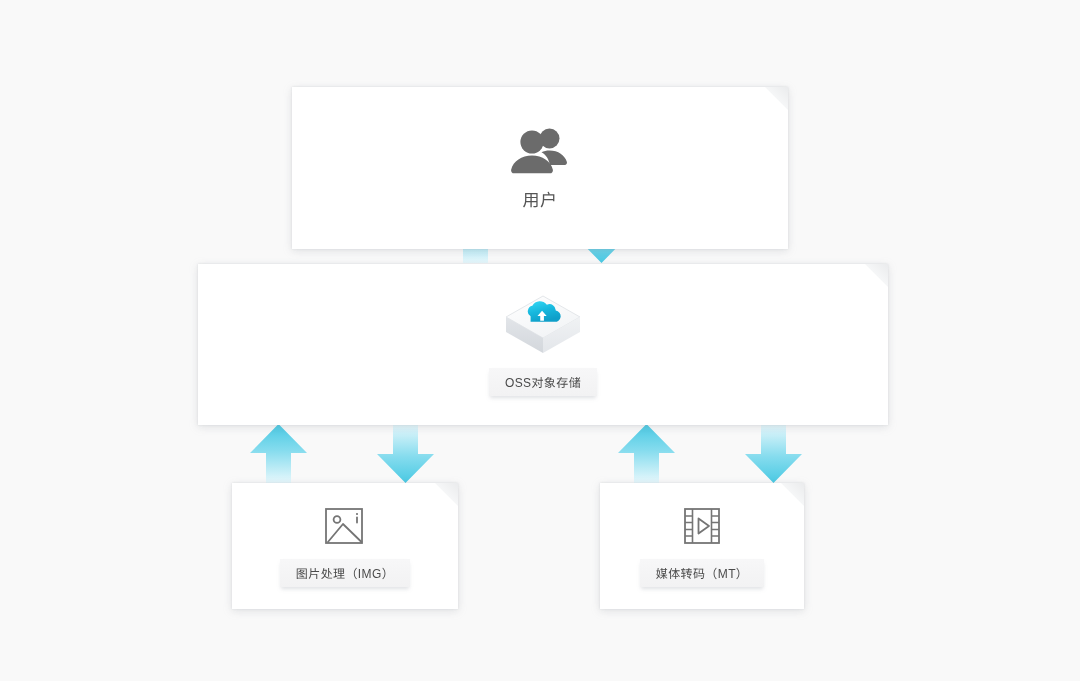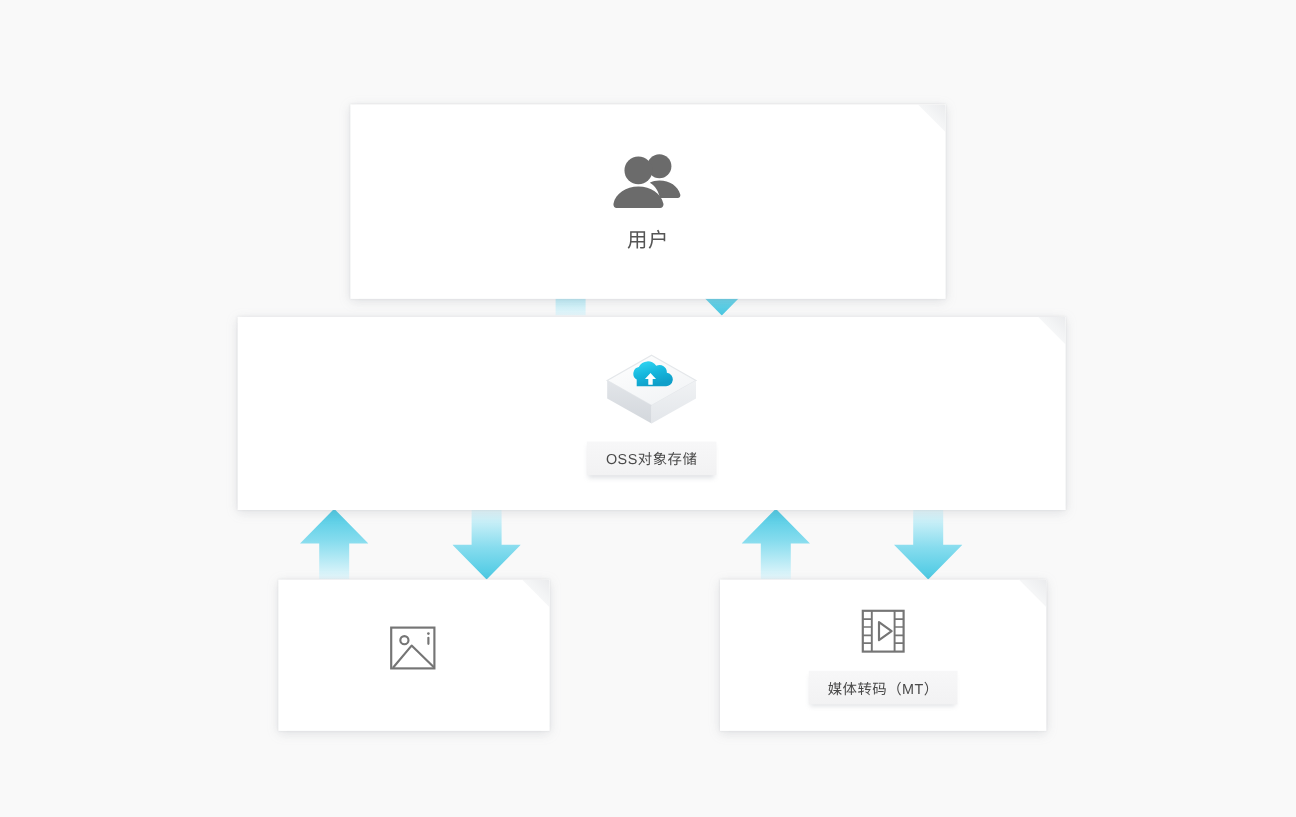--- a/index.html
+++ b/index.html
@@ -233,25 +233,26 @@
     <div class="panel-inner">
       <div class="icon-wrap">
         <svg width="42" height="42" viewBox="0 0 42 42" xmlns="http://www.w3.org/2000/svg">
           <rect x="2" y="4" width="36" height="34" fill="none" stroke="#757575" stroke-width="1.8"></rect>
           <circle cx="13" cy="14.5" r="3.4" fill="none" stroke="#757575" stroke-width="1.8"></circle>
           <path d="M3.5 37.5 L19 19 L38 37.5" fill="none" stroke="#757575" stroke-width="1.8" stroke-linejoin="round"></path>
           <path d="M33 12.5 v5" stroke="#757575" stroke-width="1.8" stroke-linecap="round"></path>
           <circle cx="33" cy="9" r="1.1" fill="#757575"></circle>
         </svg>
       </div>
-    </div>
-    <div class="panel-fold"></div>
-  </div>
-
-  <div class="panel" id="node-mt" style="left: 600px; top: 483px; width: 272px; height: 126px;">
+      <div class="label-band">图片处理（IMG）</div>
+    </div>
+    <div class="panel-fold"></div>
+  </div>
+
+  <div class="panel" id="node-mt" style="left: 600px; top: 483px; width: 204px; height: 126px;">
     <div class="panel-inner">
       <div class="icon-wrap">
         <svg width="42" height="42" viewBox="0 0 42 42" xmlns="http://www.w3.org/2000/svg">
           <rect x="4" y="4" width="34" height="34" fill="none" stroke="#757575" stroke-width="1.8"></rect>
           <line x1="11.5" y1="4" x2="11.5" y2="38" stroke="#757575" stroke-width="1.6"></line>
           <line x1="30.5" y1="4" x2="30.5" y2="38" stroke="#757575" stroke-width="1.6"></line>
           <line x1="4" y1="11" x2="11.5" y2="11" stroke="#757575" stroke-width="1.4"></line>
           <line x1="4" y1="17.5" x2="11.5" y2="17.5" stroke="#757575" stroke-width="1.4"></line>
           <line x1="4" y1="24.5" x2="11.5" y2="24.5" stroke="#757575" stroke-width="1.4"></line>
           <line x1="4" y1="31" x2="11.5" y2="31" stroke="#757575" stroke-width="1.4"></line>

